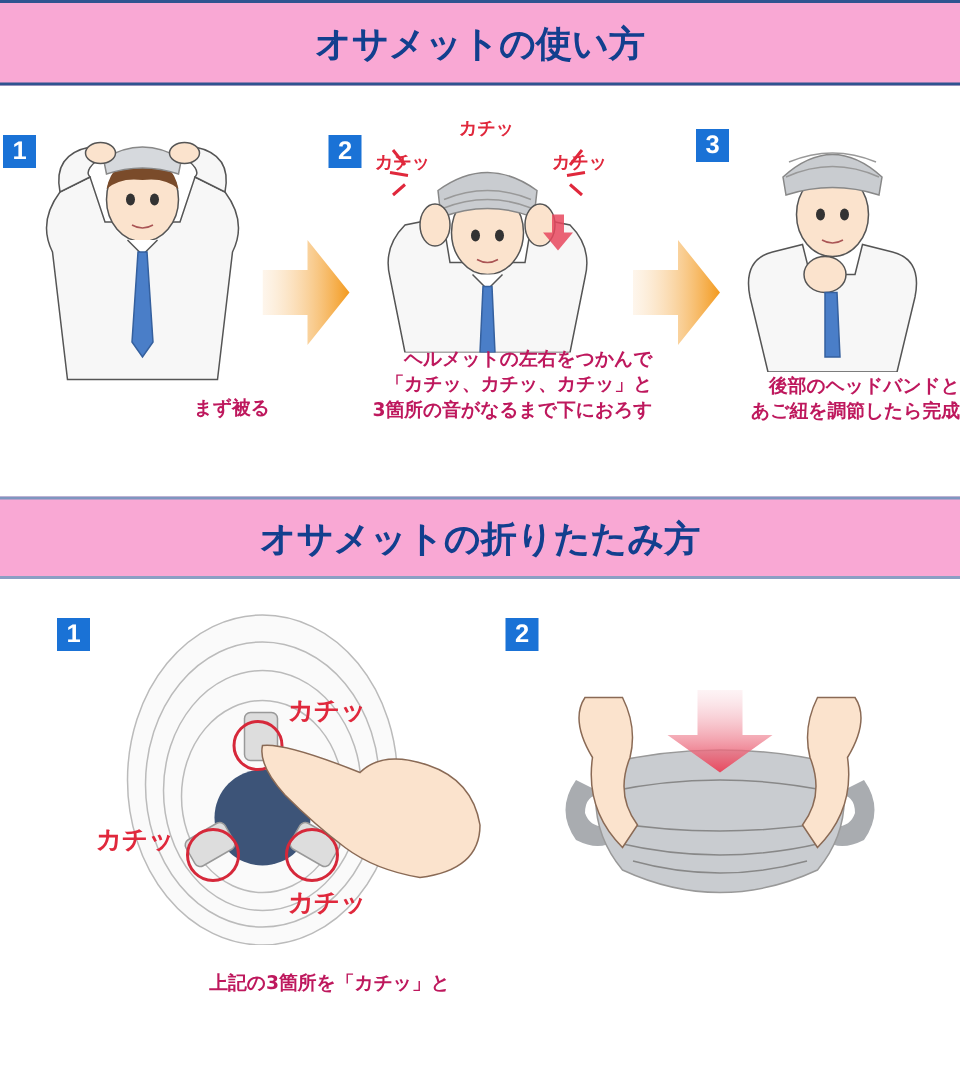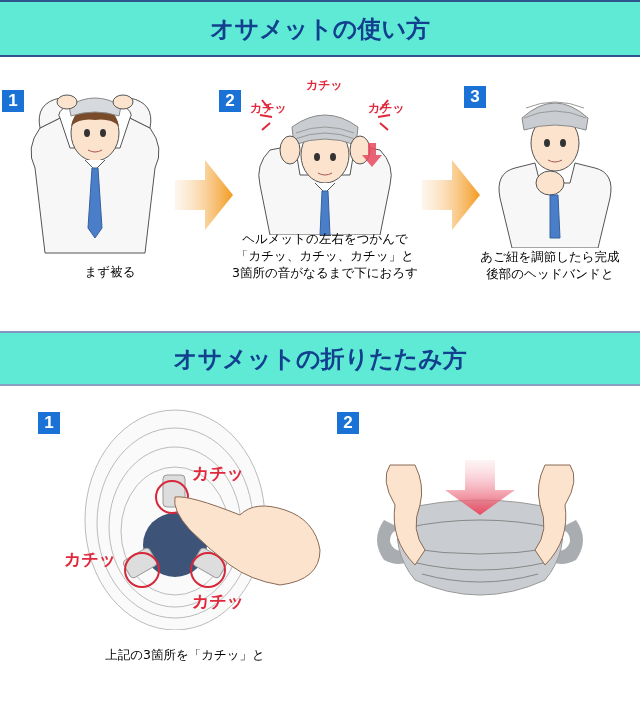--- a/index.html
+++ b/index.html
@@ -4,37 +4,37 @@
 <style>
   * { box-sizing: border-box; margin: 0; padding: 0; }
   html, body { width: 640px; height: 716px; background: #ffffff; overflow: hidden; }
   body { font-family: "DejaVu Sans", "Liberation Sans", sans-serif; position: relative; }
 
   .section-header {
     position: absolute; left: 0; width: 640px;
     border-top: 2px solid #3e5f9a;
     border-bottom: 2px solid #3e5f9a;
     display: flex; align-items: center; justify-content: center;
-    background: #5eead4;
+    background: #f9a8d4;
   }
   .section-header h1 {
     color: #123f8e; font-size: 24px; font-weight: bold; letter-spacing: 0px;
   }
   #hdr1 { top: 0; height: 57px; border-top-color: #2f5490; border-bottom-color: #2f5490; }
   #hdr2 { top: 331px; height: 55px; border-top-color: #7f96c0; border-bottom-color: #8a9fc4; }
 
   .badge {
     position: absolute; width: 22px; height: 22px;
     background: #1a72d6; color: #fff; font-weight: bold; font-size: 17px;
     display: flex; align-items: center; justify-content: center;
     font-family: "Liberation Sans", sans-serif;
   }
   .caption {
-    position: absolute; text-align: center; color: #000000;
-    font-size: 12.5px; font-weight: normal; line-height: 17px;
+    position: absolute; text-align: right; color: #be185d;
+    font-size: 12.5px; font-weight: bold; line-height: 17px;
   }
   .kachi {
     position: absolute; color: #e0283c; font-size: 12px; font-weight: bold;
   }
   .kachi-big {
     position: absolute; color: #e0283c; font-size: 17px; font-weight: bold;
   }
   .illus { position: absolute; }
   .arrow { position: absolute; }
 </style>
@@ -122,22 +122,22 @@
   <path d="M42 30 Q75 0 108 30 L106 42 Q75 32 44 42 Z" fill="#c9ccd0" stroke="#888"></path>
   <path d="M46 20 Q75 8 104 20" stroke="#999" fill="none"></path>
   <path d="M44 30 Q75 16 106 30" stroke="#999" fill="none"></path>
   <ellipse cx="67" cy="55" rx="3" ry="4" fill="#333"></ellipse>
   <ellipse cx="83" cy="55" rx="3" ry="4" fill="#333"></ellipse>
   <path d="M68 72 Q75 76 82 72" stroke="#a55" fill="none"></path>
   <ellipse cx="70" cy="95" rx="14" ry="12" fill="#fbe3cd" stroke="#555"></ellipse>
   <path d="M70 107 L78 107 L80 150 L70 150 Z" fill="#4a7ec8" stroke="#35609e"></path>
 </svg>
 <div class="caption" style="left:460px;top:248px;width:180px;">
+  <div>後部のヘッドバンドと</div>
   <div>あご紐を調節したら完成</div>
-  <div>後部のヘッドバンドと</div>
 </div>
 
 <div class="section-header" id="hdr2">
   <h1>オサメットの折りたたみ方</h1>
 </div>
 
 <div class="badge" style="left:38px;top:412px;">1</div>
 <svg class="illus" style="left:80px;top:405px;" width="250" height="225" viewBox="0 0 250 225">
   <ellipse cx="95" cy="115" rx="90" ry="110" fill="#fafafa" stroke="#bbb"></ellipse>
   <ellipse cx="95" cy="118" rx="78" ry="95" fill="none" stroke="#bbb"></ellipse>

